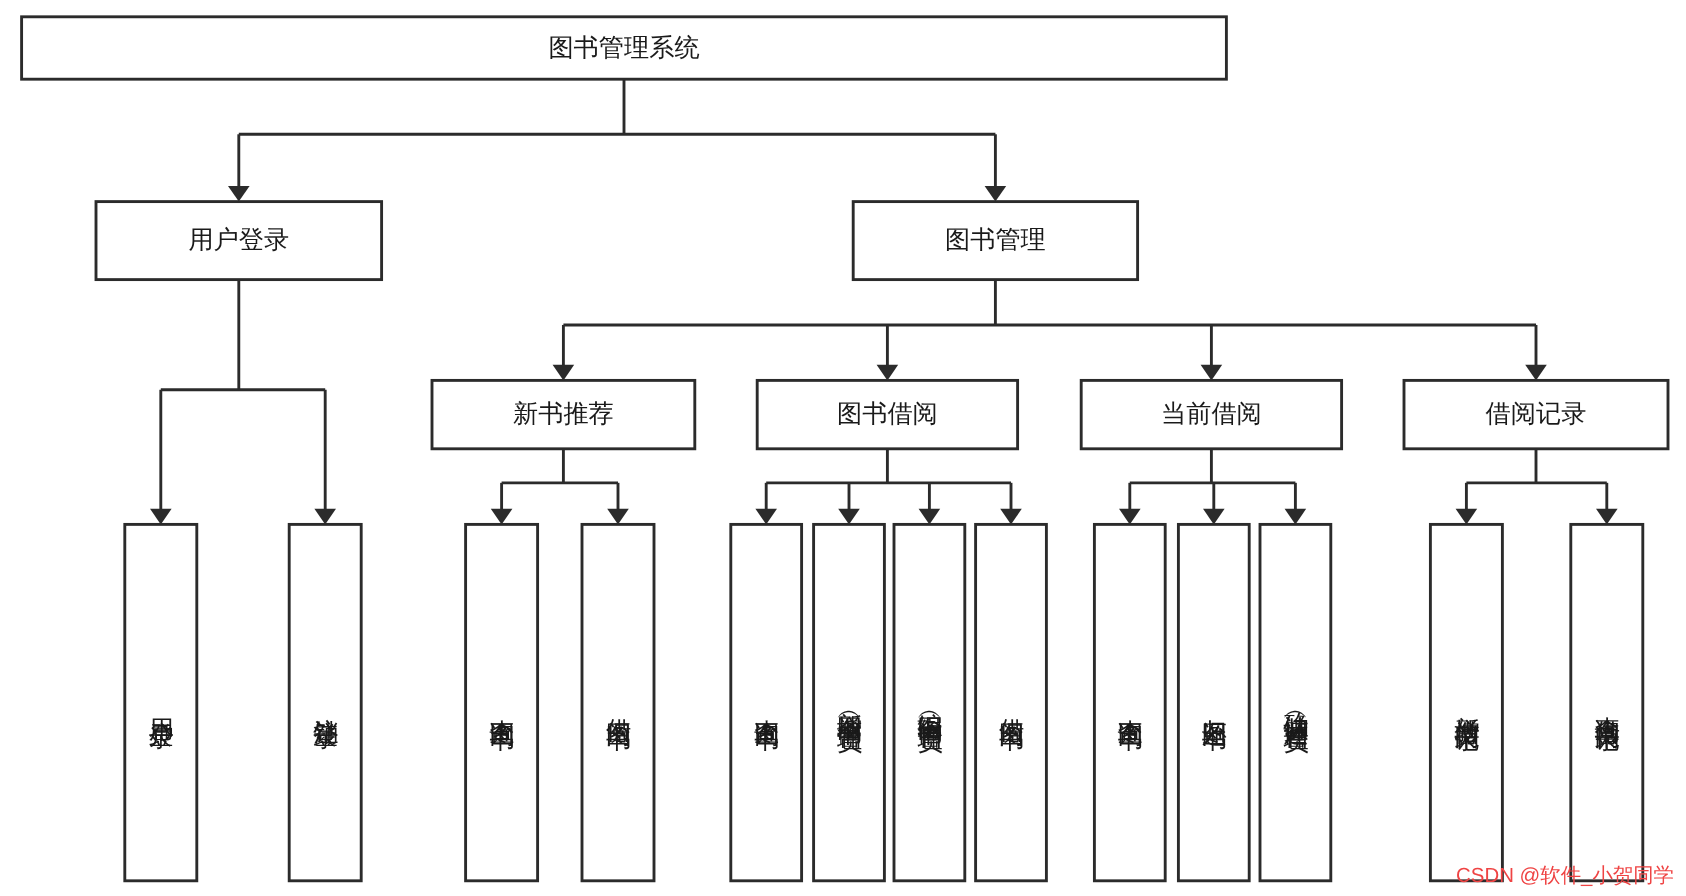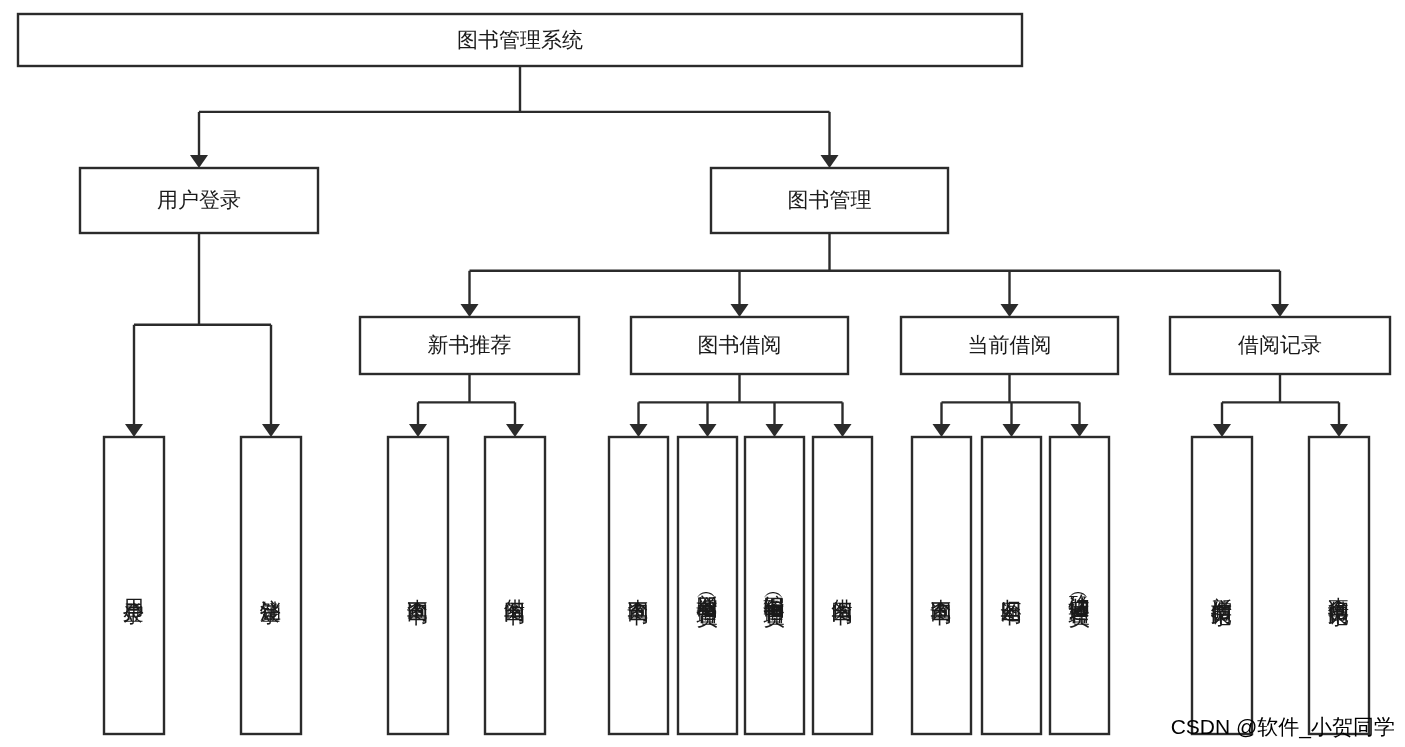--- a/index.html
+++ b/index.html
@@ -63,22 +63,22 @@
     color: #1a1a1a;
     letter-spacing: 2px;
     white-space: nowrap;
     line-height: 1;
   }
   .watermark {
     position: absolute;
     right: 10px;
     bottom: 6px;
     font-family: "Liberation Sans", "DejaVu Sans", sans-serif;
-    font-size: 21px;
-    color: #000000;
+    font-size: 17px;
+    color: #ef4444;
     white-space: nowrap;
     user-select: none;
   }
 </style>
 </head>
 <body>
 
 <div id="diagram-root">
 
   <svg class="diagram-canvas" viewBox="0 0 1405 747">

